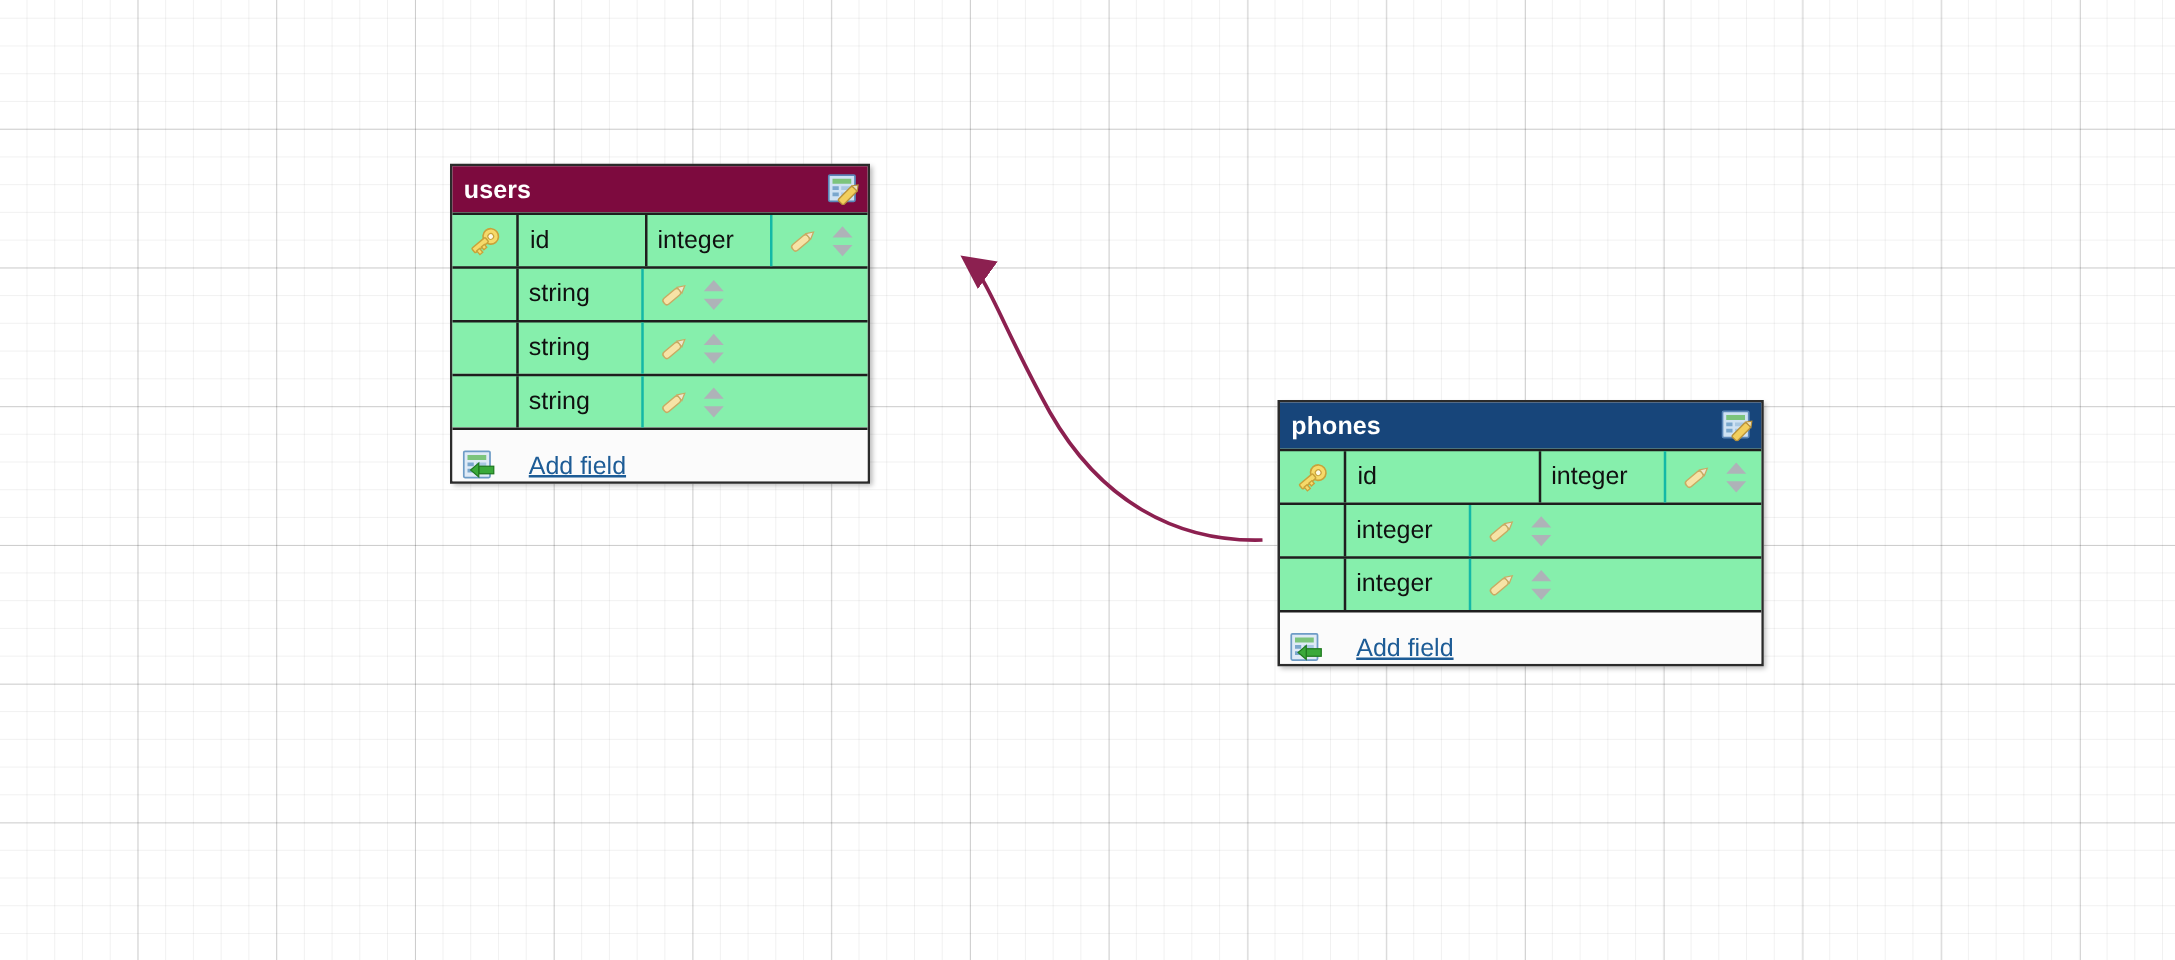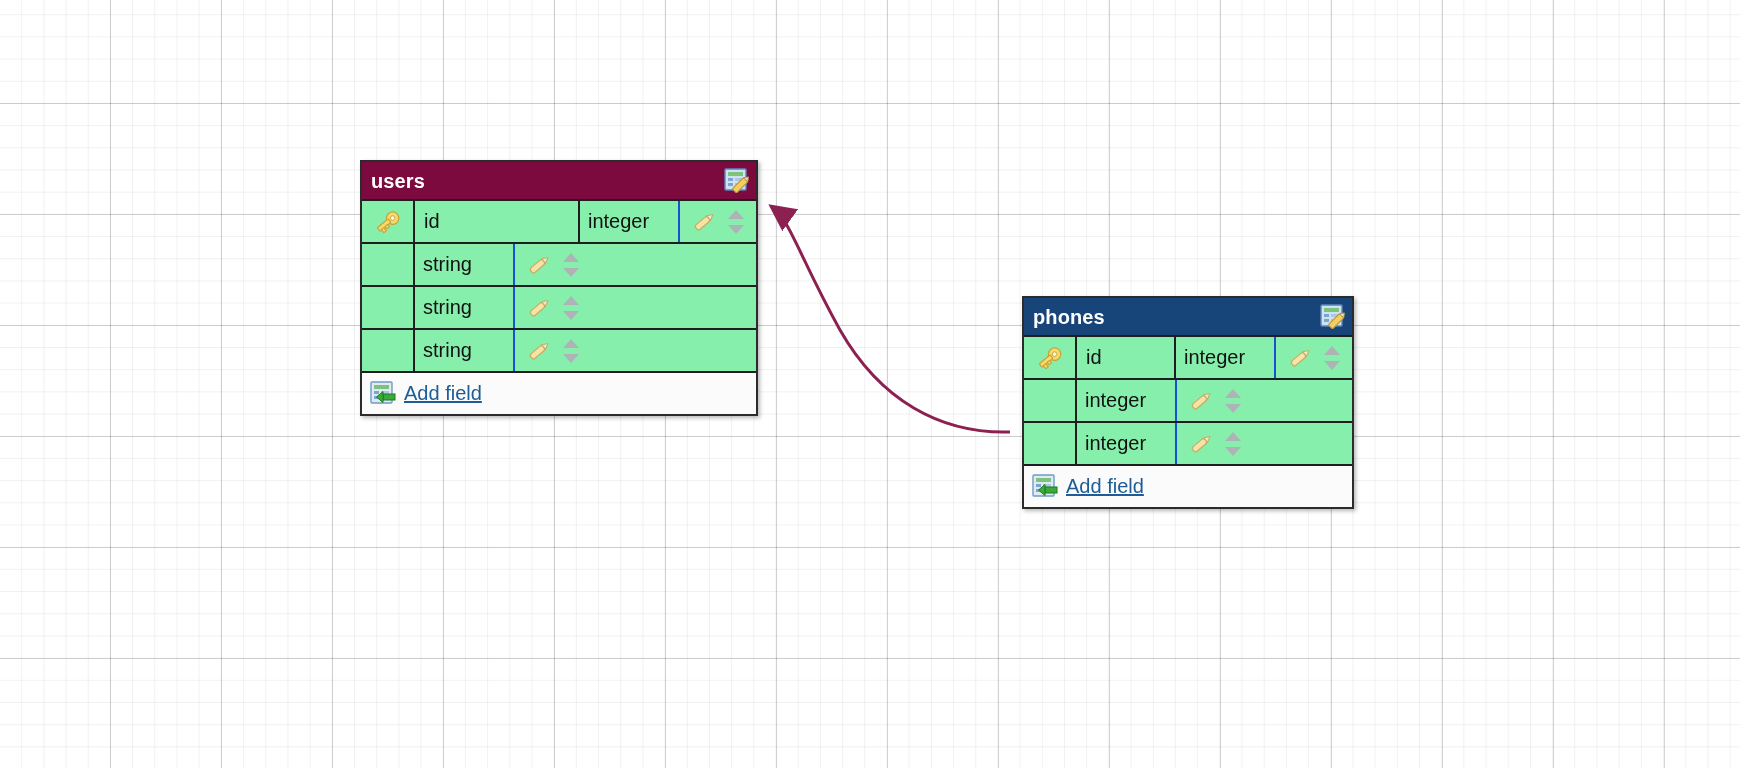--- a/index.html
+++ b/index.html
@@ -93,37 +93,38 @@
   .cell-name {
     flex: 1 1 auto;
     padding-left: 9px;
     border-right: 2px solid #1e1e1e;
   }
 
   .cell-type {
     width: 100px;
     flex: 0 0 100px;
     padding-left: 8px;
-    border-right: 2px solid #1d4ed8;
+    border-right: 2px solid #14b8a6;
   }
 
   .cell-actions {
     width: 76px;
     flex: 0 0 76px;
     justify-content: space-around;
     padding: 0 6px;
   }
 
   .addfield-row {
     display: flex;
-    align-items: center;
+    align-items: flex-end;
     border-top: 2px solid #1e1e1e;
     height: 41px;
     padding-left: 8px;
     background: #fbfbfb;
+    gap: 19px;
   }
 
   .addfield-label {
     font-size: 20px;
     color: #1d5c96;
     text-decoration: underline;
     margin-left: 7px;
     cursor: pointer;
   }
 
@@ -163,21 +164,21 @@
 
   <svg class="connector-layer" viewBox="0 0 1740 768" width="1740" height="768">
     <defs>
       <marker id="fkArrow" viewBox="0 0 12 12" refX="10" refY="6" markerWidth="9" markerHeight="9" orient="auto-start-reverse">
         <path d="M 0 0 L 12 6 L 0 12 z" fill="#8c2050"></path>
       </marker>
     </defs>
     <path d="M 1010 432 C 940 434 880 400 840 330 C 800 258 790 220 772 207" fill="none" stroke="#8c2050" stroke-width="3" marker-end="url(#fkArrow)"></path>
   </svg>
 
-  <div class="entity" style="left:360px; top:131px; width:398px;margin-top:29px;">
+  <div class="entity" style="left:360px; top:131px; width:336px;">
     <div class="entity-header" style="background:#7d0a3e;">
       <span class="entity-title">users</span>
       <span class="icon">
         <svg width="26" height="25" viewBox="0 0 26 25">
           <rect x="1" y="1" width="21" height="21" rx="1" fill="#cfe2f3" stroke="#5b87b8" stroke-width="1.4"></rect>
           <rect x="4" y="4" width="15" height="4" fill="#7cc47c"></rect>
           <rect x="4" y="10" width="5" height="3" fill="#7aa7cd"></rect>
           <rect x="11" y="10" width="8" height="3" fill="#a9c8e2"></rect>
           <rect x="4" y="15" width="5" height="3" fill="#7aa7cd"></rect>
           <rect x="11" y="15" width="8" height="3" fill="#a9c8e2"></rect>
@@ -293,21 +294,21 @@
           <g>
             <rect x="13" y="13" width="12" height="6" fill="#3aa93a" stroke="#1f7a1f" stroke-width="1"></rect>
             <polygon points="13,10.5 13,21.5 6.5,16" fill="#3aa93a" stroke="#1f7a1f" stroke-width="1"></polygon>
           </g>
         </svg>
       </span>
       <span class="addfield-label">Add field</span>
     </div>
   </div>
 
-  <div class="entity" style="left:1022px; top:296px; width:332px;">
+  <div class="entity" style="left:1022px; top:320px; width:389px;">
     <div class="entity-header" style="background:#17457a;">
       <span class="entity-title">phones</span>
       <span class="icon">
         <svg width="26" height="25" viewBox="0 0 26 25">
           <rect x="1" y="1" width="21" height="21" rx="1" fill="#cfe2f3" stroke="#5b87b8" stroke-width="1.4"></rect>
           <rect x="4" y="4" width="15" height="4" fill="#7cc47c"></rect>
           <rect x="4" y="10" width="5" height="3" fill="#7aa7cd"></rect>
           <rect x="11" y="10" width="8" height="3" fill="#a9c8e2"></rect>
           <rect x="4" y="15" width="5" height="3" fill="#7aa7cd"></rect>
           <rect x="11" y="15" width="8" height="3" fill="#a9c8e2"></rect>

